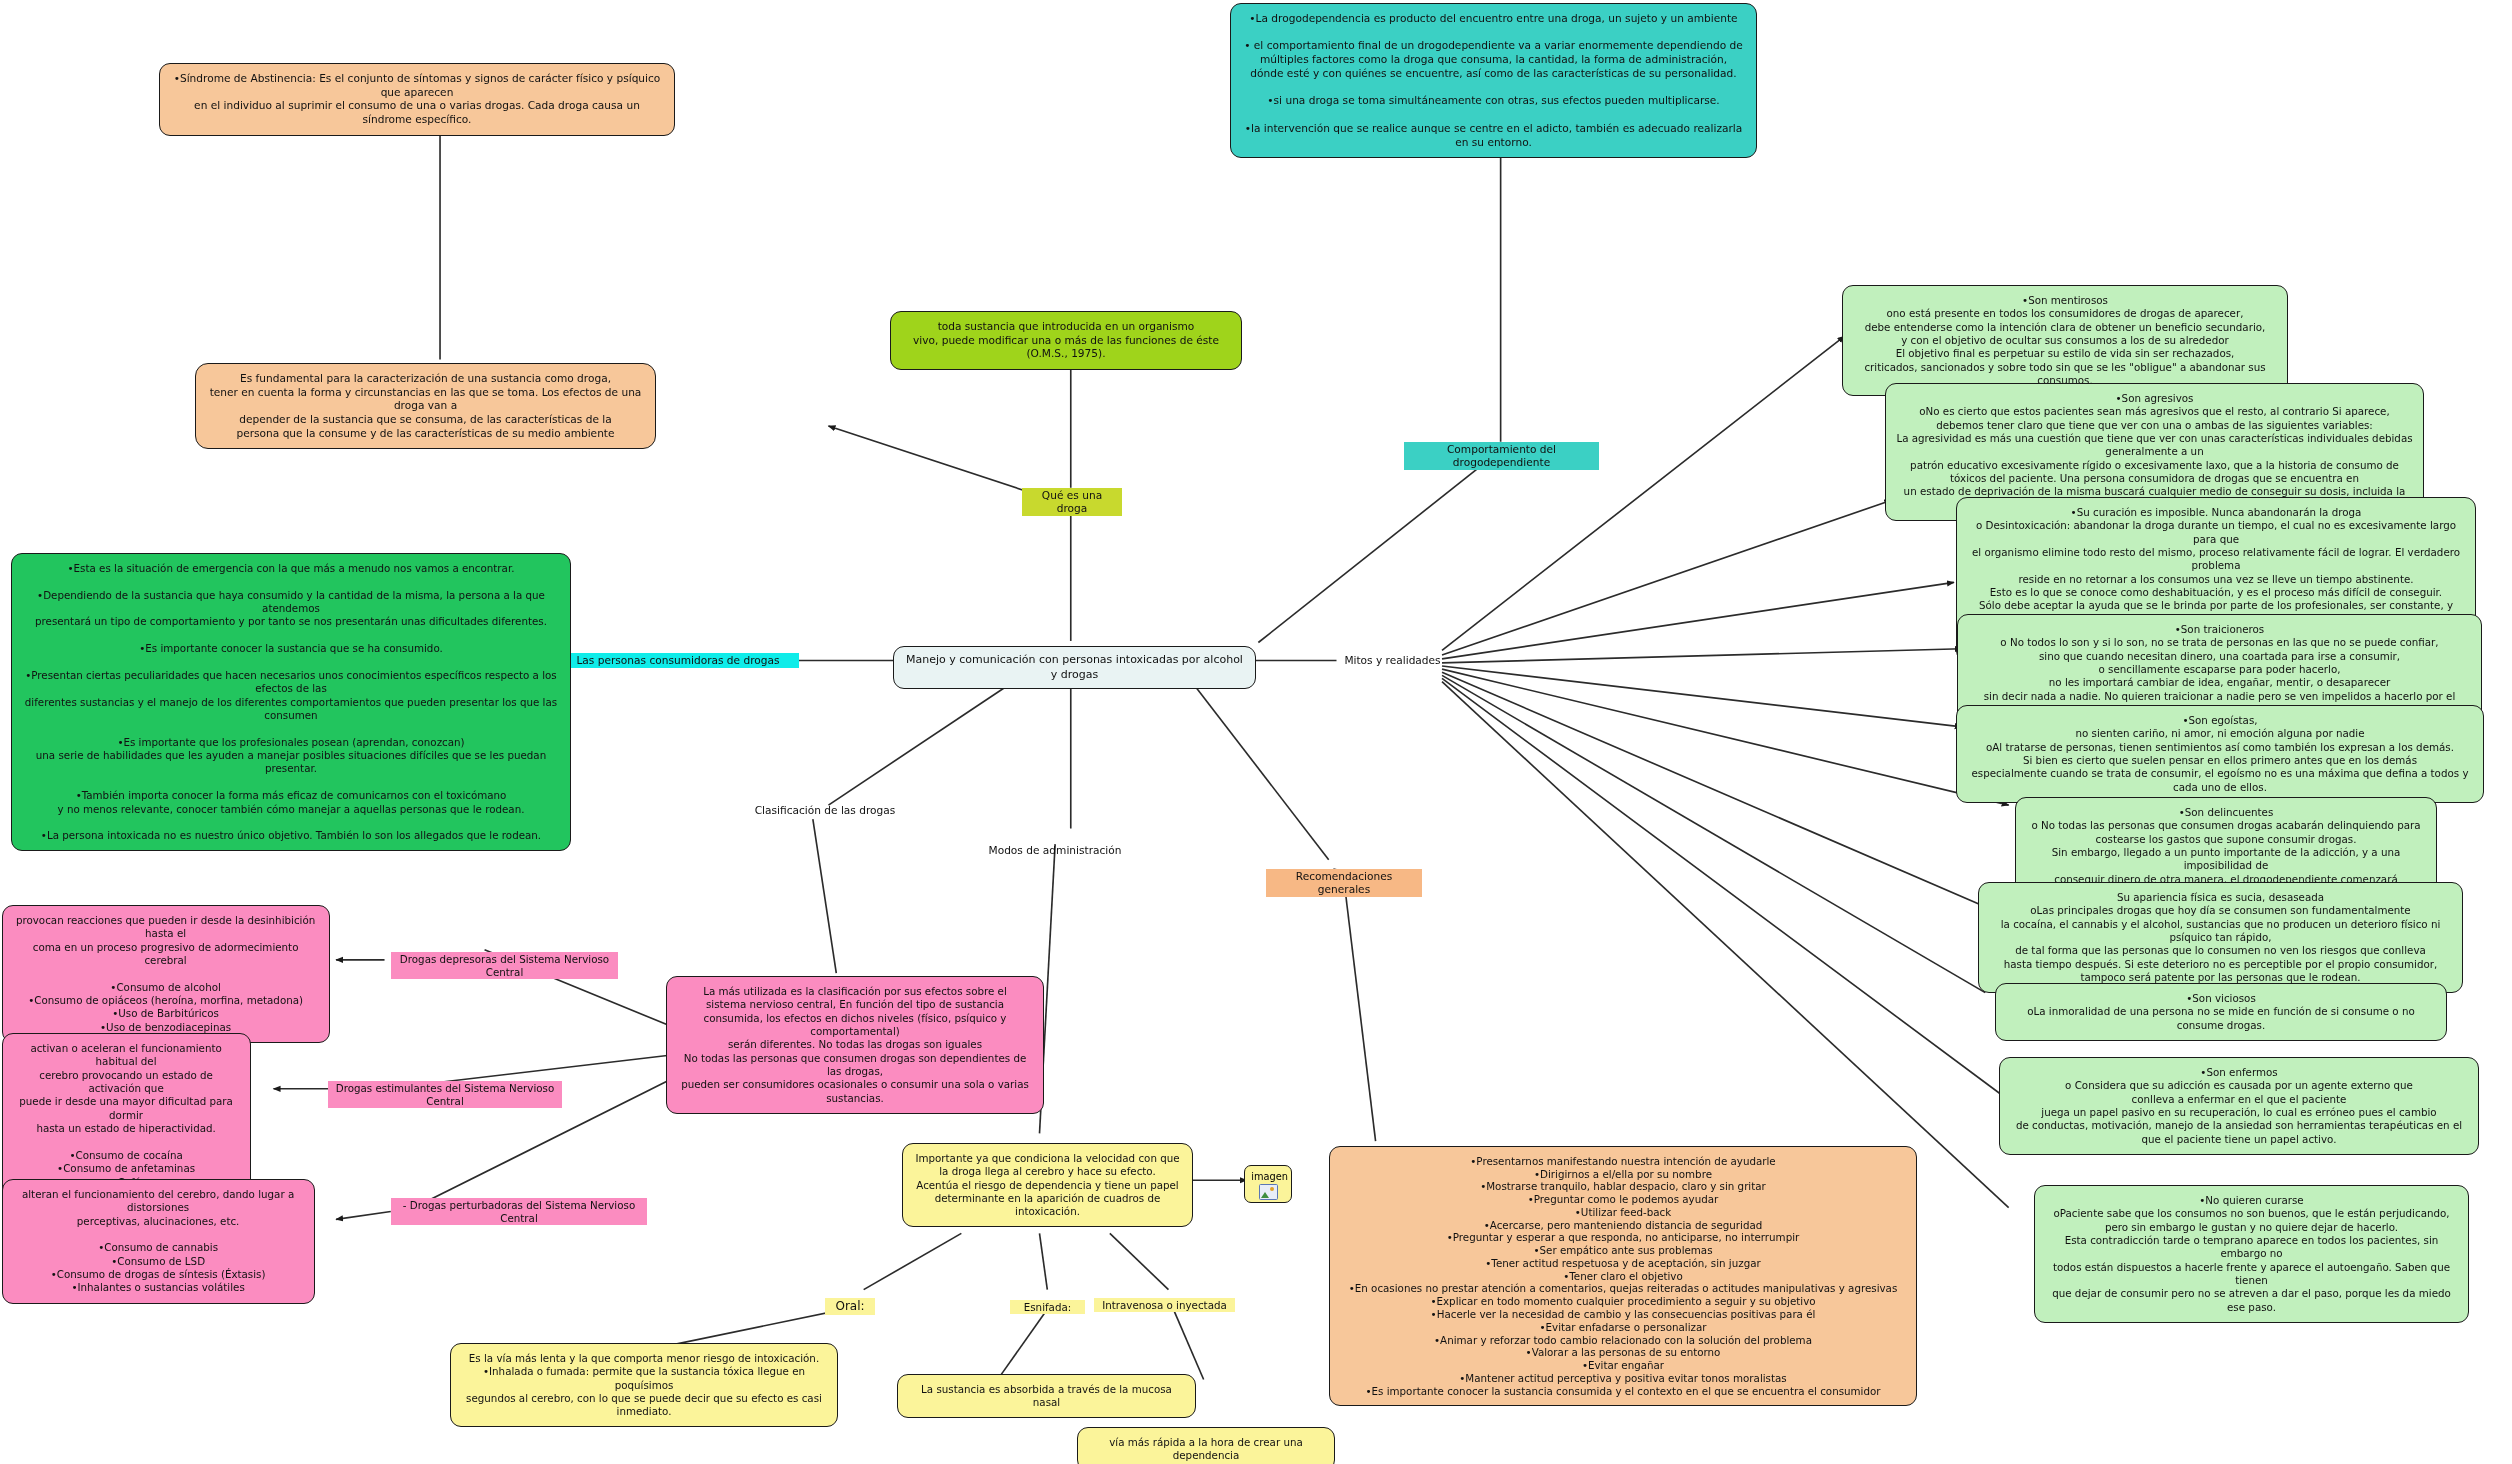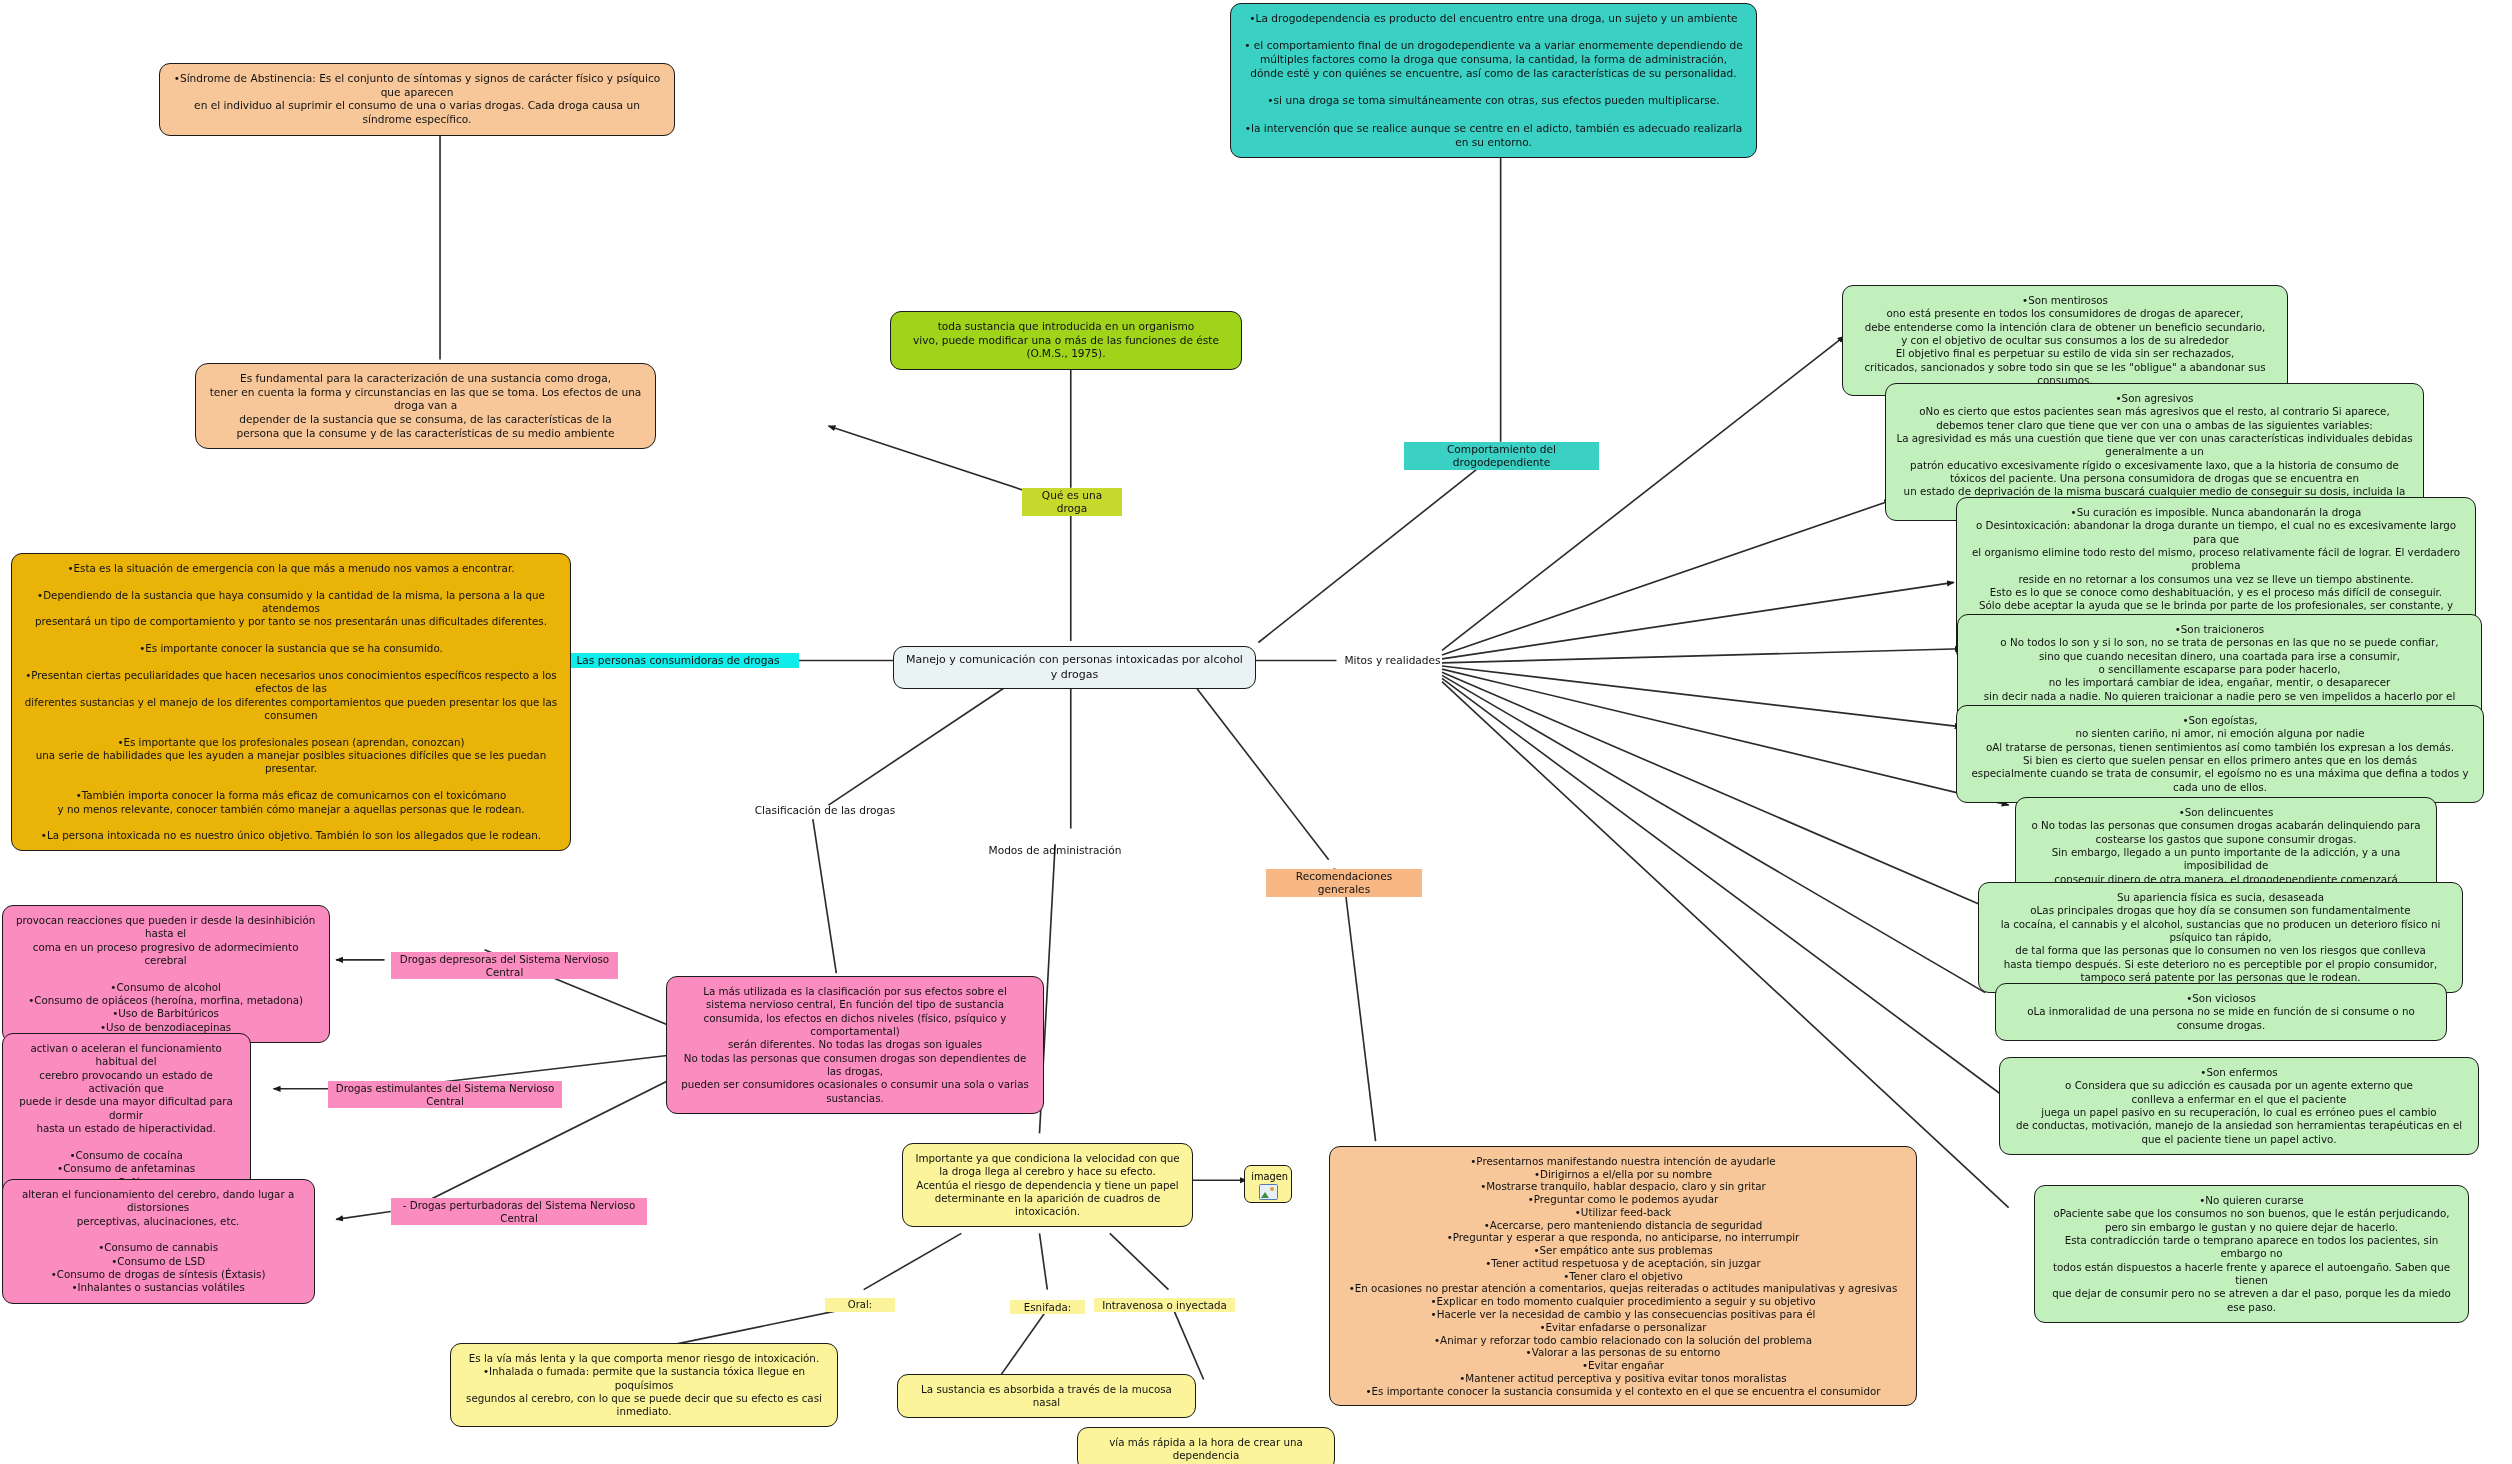--- a/index.html
+++ b/index.html
@@ -7,21 +7,21 @@
   #canvas{position:relative;width:2512px;height:1464px;background:#fff;overflow:hidden;}
   svg#edges{position:absolute;left:0;top:0;width:2512px;height:1464px;pointer-events:none;}
   .node{position:absolute;box-sizing:border-box;border:1.6px solid #1a1a1a;border-radius:11px;
         text-align:center;color:#111;line-height:1.30;padding:7.8px 9.4px;white-space:pre-line;}
   .lbl{position:absolute;box-sizing:border-box;text-align:center;color:#111;line-height:1.25;
        padding:0.8px 3.1px;white-space:pre-line;}
   .teal{background:#3bd0c4;}
   .orange{background:#f7c79a;}
   .green-lime{background:#9fd41b;}
   .green-pale{background:#c1f0bd;}
-  .cyan{background:#eab308;}
+  .cyan{background:#22c55e;}
   .pink{background:#fb8cc0;}
   .yellow{background:#fbf49a;}
   .plain{background:#e9f3f3;}
   .lbl-lime{background:#c8d92e;}
   .lbl-teal{background:#3bd0c4;}
   .lbl-cyan{background:#10ece9;}
   .lbl-pink{background:#fb8cc0;}
   .lbl-orange{background:#f7b885;}
   .lbl-yellow{background:#fbf49a;}
   .lbl-none{background:transparent;}
@@ -136,21 +136,21 @@
   <div class="lbl lbl-none" style="left:977px;top:843px;width:156px;font-size:10.6px;">Modos de administración</div>
 
   <div class="lbl lbl-orange" style="left:1266px;top:869px;width:156px;font-size:10.6px;">Recomendaciones generales</div>
 
   <div class="lbl lbl-pink" style="left:391px;top:952px;width:227px;font-size:10.3px;">Drogas depresoras del Sistema Nervioso Central</div>
 
   <div class="lbl lbl-pink" style="left:328px;top:1081px;width:234px;font-size:10.3px;">Drogas estimulantes del Sistema Nervioso Central</div>
 
   <div class="lbl lbl-pink" style="left:391px;top:1198px;width:256px;font-size:10.3px;">-  Drogas perturbadoras del Sistema Nervioso Central</div>
 
-  <div class="lbl lbl-yellow" style="left:825px;top:1298px;width:70px;font-size:10px;">Oral:</div>
+  <div class="lbl lbl-yellow" style="left:825px;top:1298px;width:50px;font-size:12px;">Oral:</div>
 
   <div class="lbl lbl-yellow" style="left:1010px;top:1300px;width:75px;font-size:10.3px;">Esnifada:</div>
 
   <div class="lbl lbl-yellow" style="left:1094px;top:1298px;width:141px;font-size:10.3px;">Intravenosa o inyectada</div>
 
   <div class="node plain" style="left:893px;top:646px;width:363px;font-size:11px;padding:6.3px 7.8px;">Manejo y comunicación con personas intoxicadas por alcohol y drogas</div>
 
   <div class="node cyan" style="left:11px;top:553px;width:560px;font-size:10.3px;">•Esta es la situación de emergencia con la que más a menudo nos vamos a encontrar.
 
 •Dependiendo de la sustancia que haya consumido y la cantidad de la misma, la persona a la que atendemos

